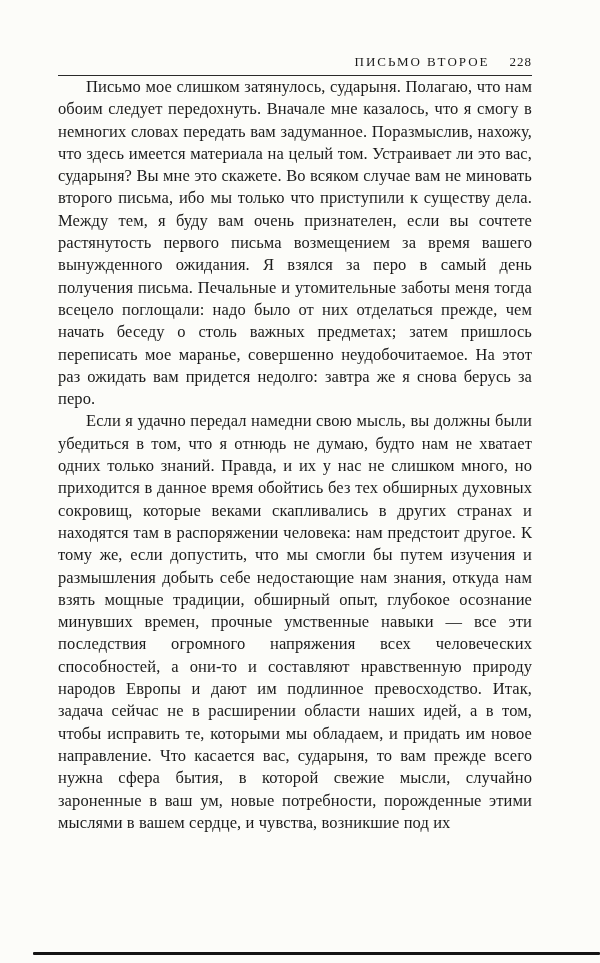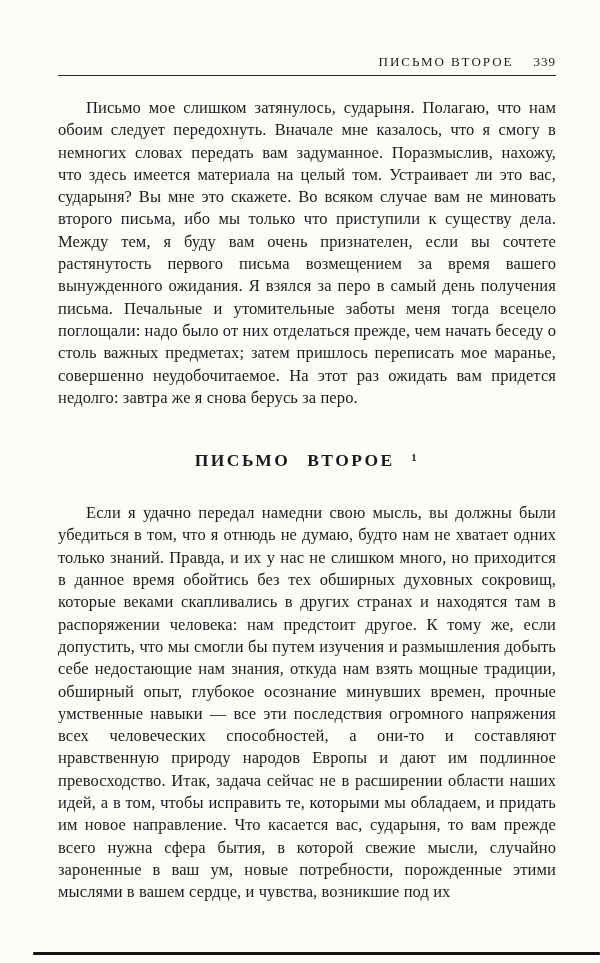--- a/index.html
+++ b/index.html
@@ -14,41 +14,40 @@
     margin: 0 auto;
     background: #fcfcf9;
     color: #1b1b1b;
     font-family: "Liberation Serif", "DejaVu Serif", serif;
     overflow: hidden;
     box-sizing: border-box;
   }
   .content {
     position: absolute;
     left: 58px;
-    right: 44px;
+    right: 68px;
     top: 0;
   }
   .running-head {
     display: flex;
     justify-content: flex-end;
     align-items: baseline;
     gap: 20px;
     padding-top: 54px;
     font-size: 13px;
     letter-spacing: 2px;
   }
   .rh-title { text-transform: uppercase; }
   .rh-page { letter-spacing: 1px; }
   .rule {
     margin-top: 5px;
     height: 1px;
     background: #2a2a2a;
   }
   .text-block {
-    margin-top: 21px;
   }
   .para {
     margin: 0;
     font-size: 16.5px;
     line-height: 22.3px;
     text-align: justify;
     text-indent: 28px;
     letter-spacing: 0.1px;
   }
   .dateline {
@@ -78,29 +77,28 @@
   }
 </style>
 </head>
 <body>
 
 <div class="page">
   <div class="content">
 
     <header class="running-head">
       <span class="rh-title">ПИСЬМО ВТОРОЕ</span>
-      <span class="rh-page">339</span>
+      <span class="rh-page">228</span>
     </header>
 
     <div class="rule"></div>
 
     <main class="text-block">
       <p class="para">Письмо мое слишком затянулось, сударыня. Полагаю, что нам обоим следует передохнуть. Вначале мне казалось, что я смогу в немногих словах передать вам задуманное. Поразмыслив, нахожу, что здесь имеется материала на целый том. Устраивает ли это вас, сударыня? Вы мне это скажете. Во всяком случае вам не миновать второго письма, ибо мы только что приступили к существу дела. Между тем, я буду вам очень признателен, если вы сочтете растянутость первого письма возмещением за время вашего вынужденного ожидания. Я взялся за перо в самый день получения письма. Печальные и утомительные заботы меня тогда всецело поглощали: надо было от них отделаться прежде, чем начать беседу о столь важных предметах; затем пришлось переписать мое маранье, совершенно неудобочитаемое. На этот раз ожидать вам придется недолго: завтра же я снова берусь за перо.</p>
 
 
-      <h2 class="heading">ПИСЬМО ВТОРОЕ ¹</h2>
 
       <p class="para">Если я удачно передал намедни свою мысль, вы должны были убедиться в том, что я отнюдь не думаю, будто нам не хватает одних только знаний. Правда, и их у нас не слишком много, но приходится в данное время обойтись без тех обширных духовных сокровищ, которые веками скапливались в других странах и находятся там в распоряжении человека: нам предстоит другое. К тому же, если допустить, что мы смогли бы путем изучения и размышления добыть себе недостающие нам знания, откуда нам взять мощные традиции, обширный опыт, глубокое осознание минувших времен, прочные умственные навыки — все эти последствия огромного напряжения всех человеческих способностей, а они-то и составляют нравственную природу народов Европы и дают им подлинное превосходство. Итак, задача сейчас не в расширении области наших идей, а в том, чтобы исправить те, которыми мы обладаем, и придать им новое направление. Что касается вас, сударыня, то вам прежде всего нужна сфера бытия, в которой свежие мысли, случайно зароненные в ваш ум, новые потребности, порожденные этими мыслями в вашем сердце, и чувства, возникшие под их</p>
     </main>
   </div>
 
   <div class="bottom-edge"></div>
 </div>
 
 </body></html>

